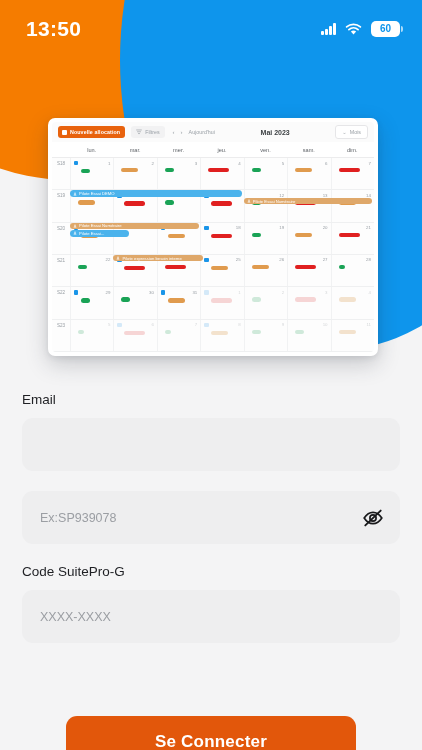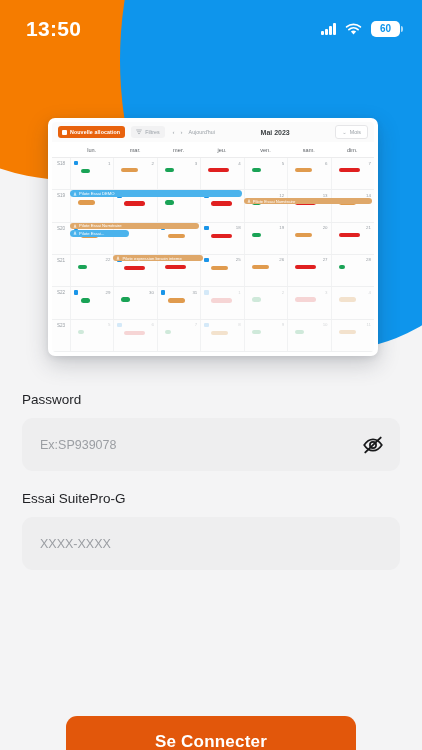--- a/index.html
+++ b/index.html
@@ -495,37 +495,42 @@
             <div class="pill orange" style="margin-top: 7px; margin-left: 4px;"></div>
           </div>
         </div>
       </div>
 
   </div>
 </div>
 
 <div class="form">
 
-
   <div class="field">
-    <label class="field-label">Password</label>
+    <label class="field-label">Email</label>
+    <div class="field-input">
+      <input type="text" placeholder="" value="" style="">
+    </div>
+  </div>
+
+  <div class="field">
     <div class="field-input">
       <input type="text" placeholder="Ex:SP939078" style="">
       <div class="eye-btn">
         <svg width="22" height="18" viewBox="0 0 22 18">
           <path d="M2.2 9 C4.6 5.2 7.7 3.3 11 3.3 C14.3 3.3 17.4 5.2 19.8 9 C17.4 12.8 14.3 14.7 11 14.7 C7.7 14.7 4.6 12.8 2.2 9 Z" fill="none" stroke="#18191b" stroke-width="1.7"></path>
           <circle cx="11" cy="9" r="3.1" fill="none" stroke="#18191b" stroke-width="1.7"></circle>
           <path d="M3.3 16.4 L18.7 1.6" stroke="#18191b" stroke-width="1.9" stroke-linecap="round"></path>
         </svg>
       </div>
     </div>
   </div>
 
   <div class="field">
-    <label class="field-label">Essai SuitePro-G</label>
+    <label class="field-label">Code SuitePro-G</label>
     <div class="field-input">
       <input type="text" placeholder="XXXX-XXXX" style="">
     </div>
   </div>
 
 </div>
 
 <button class="btn-submit">Se Connecter</button>
 
 </body></html>

